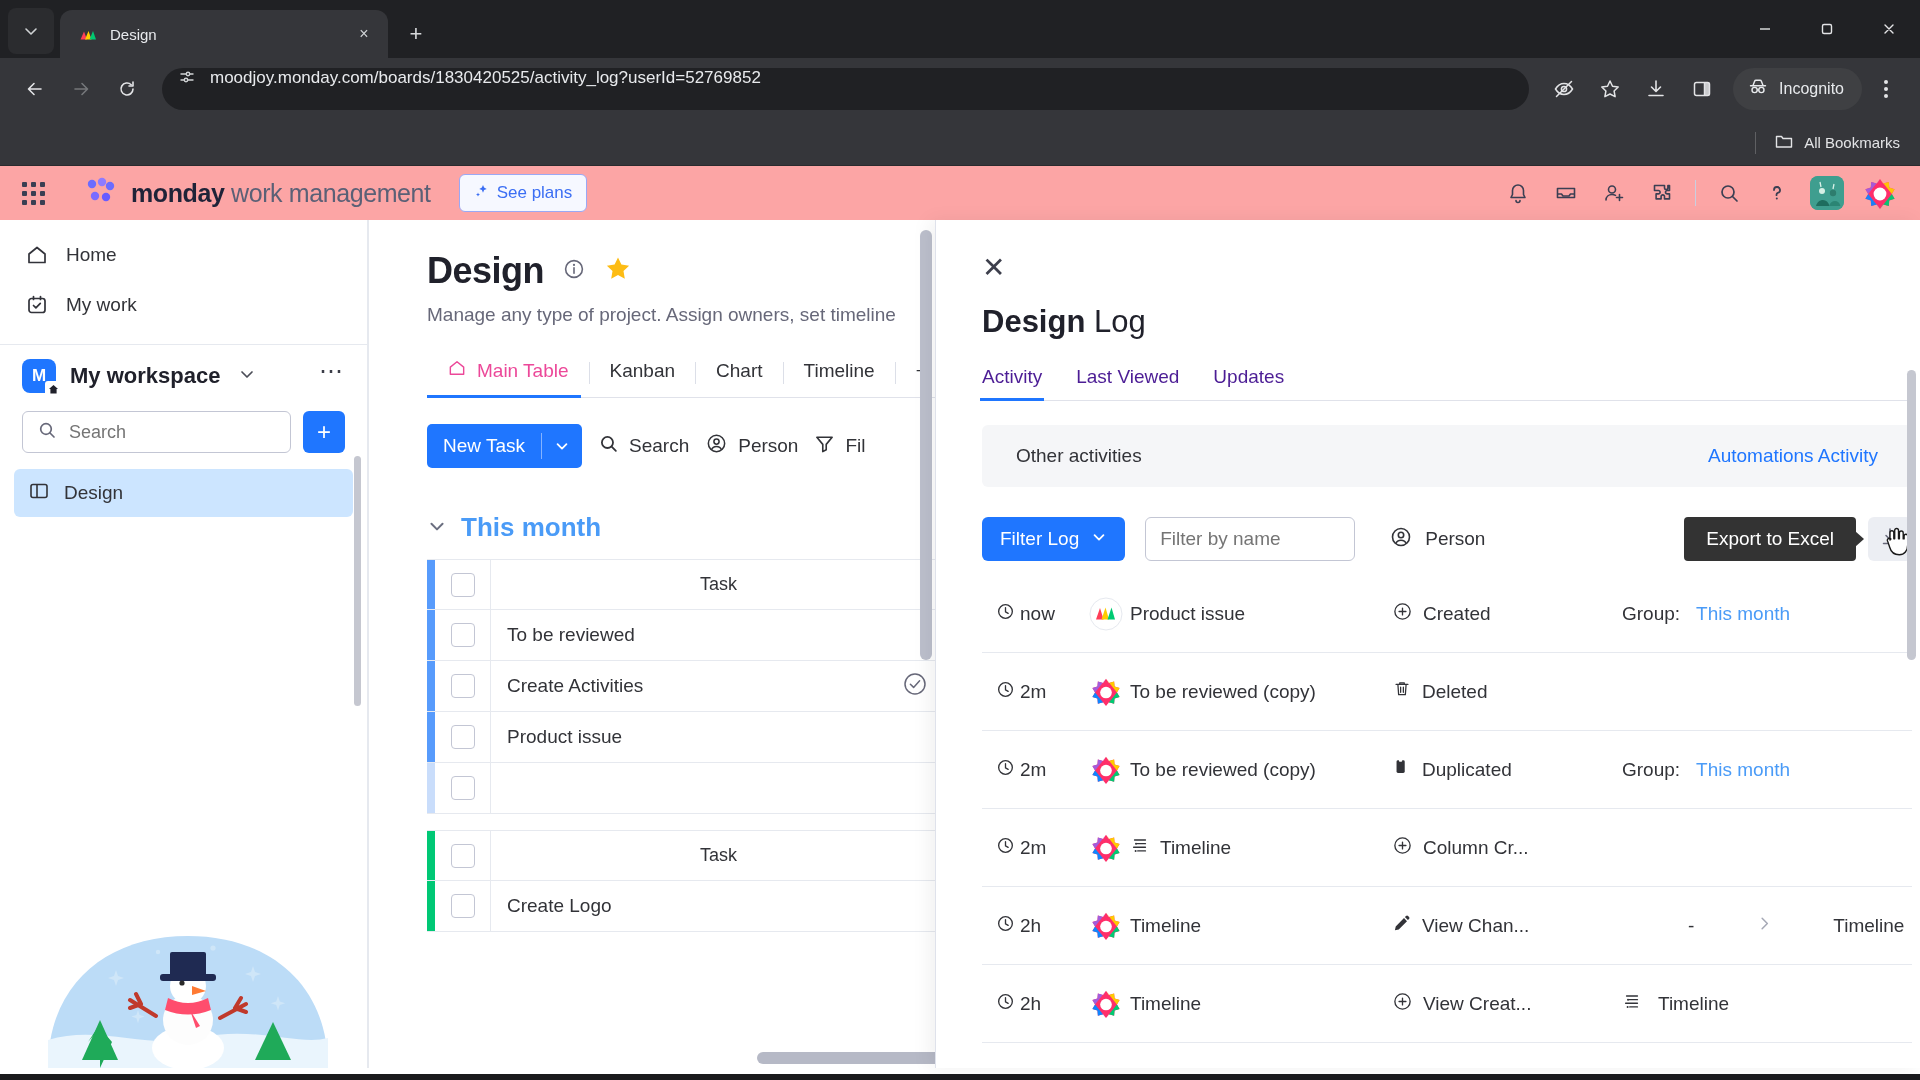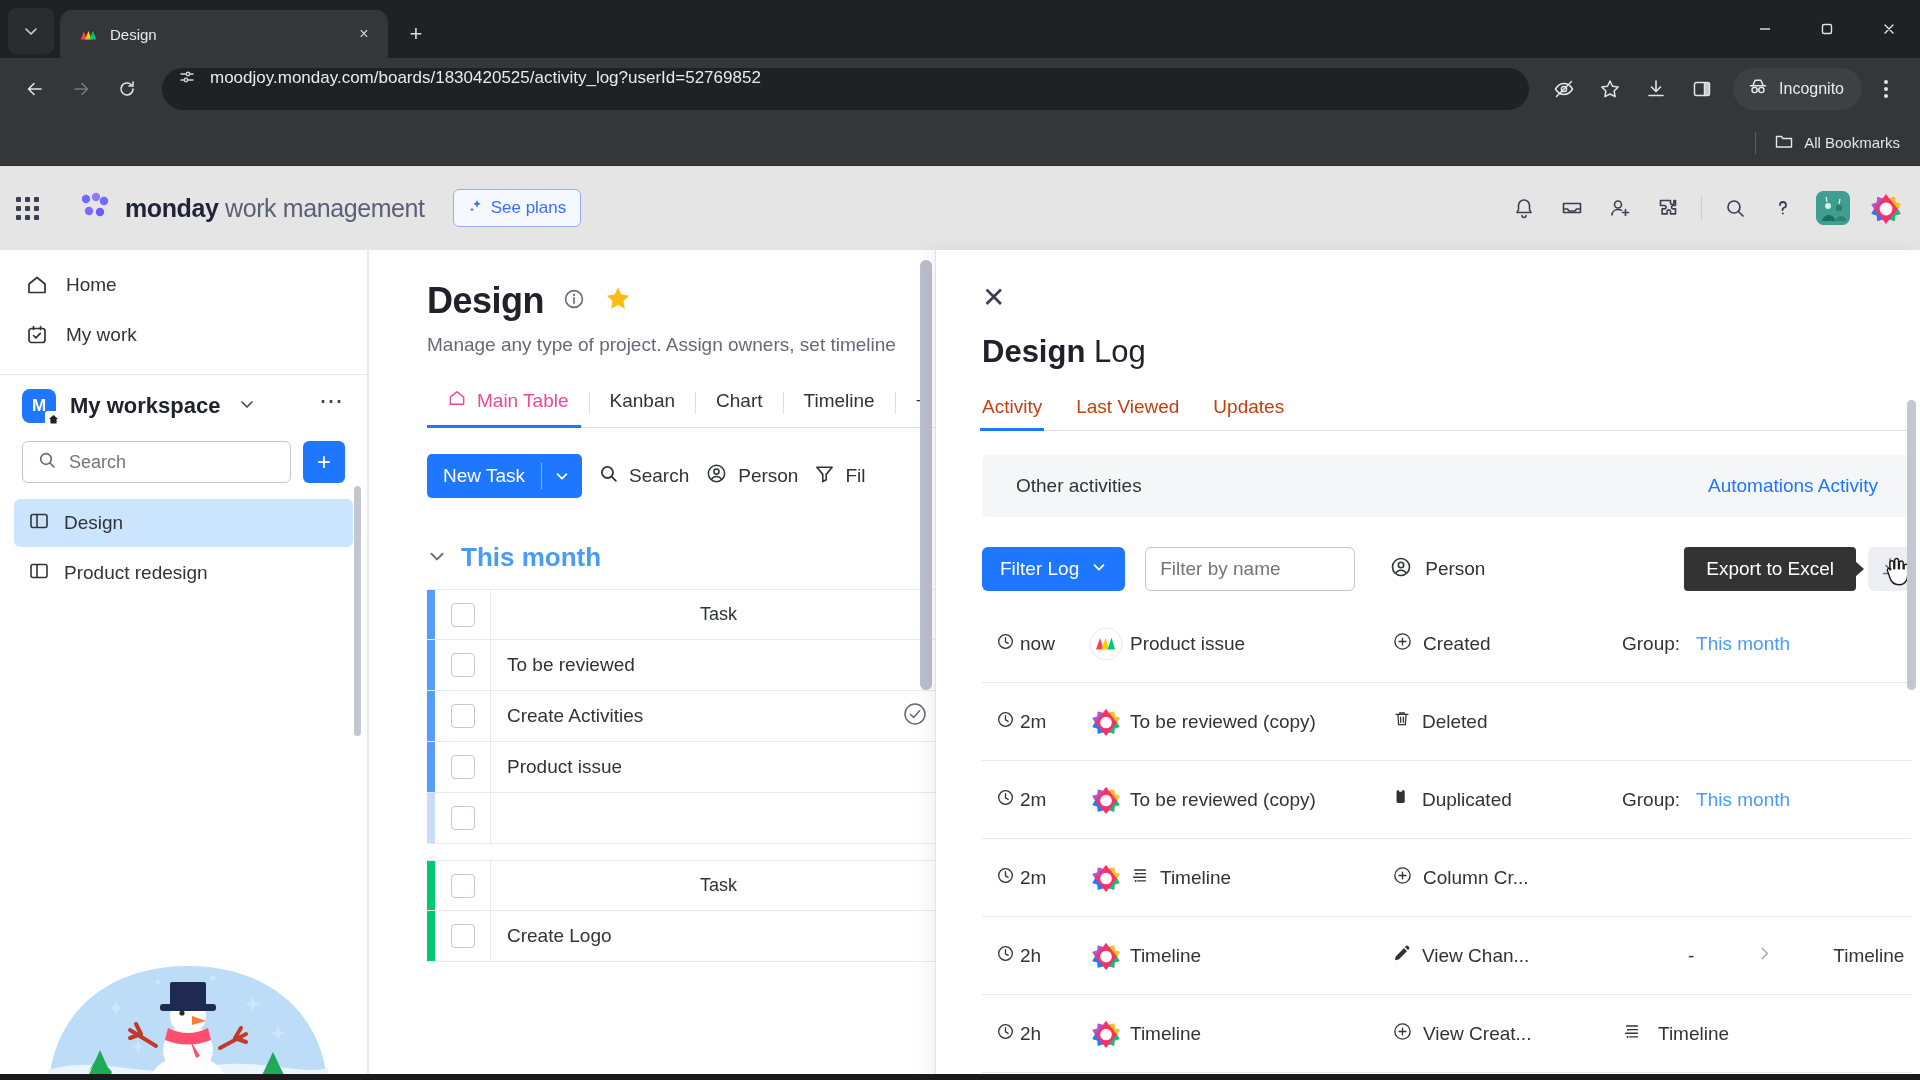--- a/index.html
+++ b/index.html
@@ -88,22 +88,22 @@
     justify-content: flex-end; padding-right: 20px; gap: 10px;
     border-bottom: 1px solid #2a2b2e;
   }
   .bm-sep { width: 1px; height: 22px; background: #5f6063; margin-right: 8px; }
   .bookmarkbar .bm-label { color: #e3e4e6; font-size: 15px; }
 
   
   .app { position: absolute; top: 166px; left: 0; right: 0; bottom: 0; background: #fff; }
 
   .topbar {
-    height: 84px; background: #e5e5e5; display: flex; align-items: center;
-    padding: 0 16px; gap: 16px; position: relative;
+    height: 54px; background: #fca5a5; display: flex; align-items: center;
+    padding: 0 22px; gap: 16px; position: relative;
   }
   .grid-ico { display: grid; grid-template-columns: repeat(3, 5px); gap: 4px; }
   .grid-ico i { width: 5px; height: 5px; background: #3b3f53; border-radius: 1px; display: block; }
   .brand { display: flex; align-items: center; gap: 12px; margin-left: 22px; }
   .brand-text { font-size: 25px; letter-spacing: -.4px; }
   .brand-text b { font-weight: 700; color: #1f2338; }
   .brand-text span { color: #5b6076; font-weight: 400; }
   .see-plans {
     height: 38px; border: 1px solid #9aa8f5; border-radius: 6px; color: #3b6ef4;
     display: flex; align-items: center; gap: 7px; padding: 0 14px; font-size: 17px;
@@ -243,21 +243,21 @@
     overflow: hidden;
   }
   .log-close { font-size: 28px; color: #3d3f4c; font-weight: 300; line-height: 1; }
   .log-title { font-size: 31px; margin-top: 22px; color: #20212b; }
   .log-title b { font-weight: 700; }
   .log-title span { font-weight: 400; }
   .log-tabs {
     display: flex; gap: 34px; margin-top: 26px; border-bottom: 1px solid #e0e2ea;
     width: 930px;
   }
-  .log-tab { font-size: 19px; color: #c2410c; padding-bottom: 12px; position: relative; }
+  .log-tab { font-size: 19px; color: #4c1d95; padding-bottom: 12px; position: relative; }
   .log-tab.active::after {
     content: ''; position: absolute; left: -2px; right: -2px; bottom: -1px; height: 3px; background: #1f76ff;
   }
   .other-act {
     margin-top: 24px; height: 62px; background: #f5f6f8; border-radius: 6px;
     display: flex; align-items: center; padding: 0 34px; width: 930px;
   }
   .other-act .lbl { font-size: 19px; color: #323338; }
   .other-act .link { margin-left: auto; color: #1f76ff; font-size: 19px; }
 
@@ -587,29 +587,20 @@
         </div>
 
         <div class="board-item active">
           <span>
             <svg width="22" height="22" viewBox="0 0 22 22" fill="none" stroke="#323338" stroke-width="1.6" stroke-linejoin="round">
                 <rect x="3" y="4.5" width="16" height="13" rx="2"></rect>
                 <path d="M9 4.5v13"></path>
               </svg>
           </span>
           <span>Design</span>
-        </div>
-        <div class="board-item">
-          <span>
-            <svg width="22" height="22" viewBox="0 0 22 22" fill="none" stroke="#323338" stroke-width="1.6" stroke-linejoin="round">
-                <rect x="3" y="4.5" width="16" height="13" rx="2"></rect>
-                <path d="M9 4.5v13"></path>
-              </svg>
-          </span>
-          <span>Product redesign</span>
         </div>
 
         <div class="sb-scroll"></div>
 
         <div class="snowman">
           <svg width="300" height="140" viewBox="0 0 300 140">
             <path d="M10 140 C10 55 70 8 150 8 C230 8 290 55 290 140 Z" fill="#bcdcf7"></path>
             <path d="M10 112 C60 96 110 122 160 110 C215 97 260 118 290 110 L290 140 L10 140 Z" fill="#eaf5fd"></path>
             <g>
               <ellipse cx="150" cy="120" rx="36" ry="22" fill="#ffffff"></ellipse>

